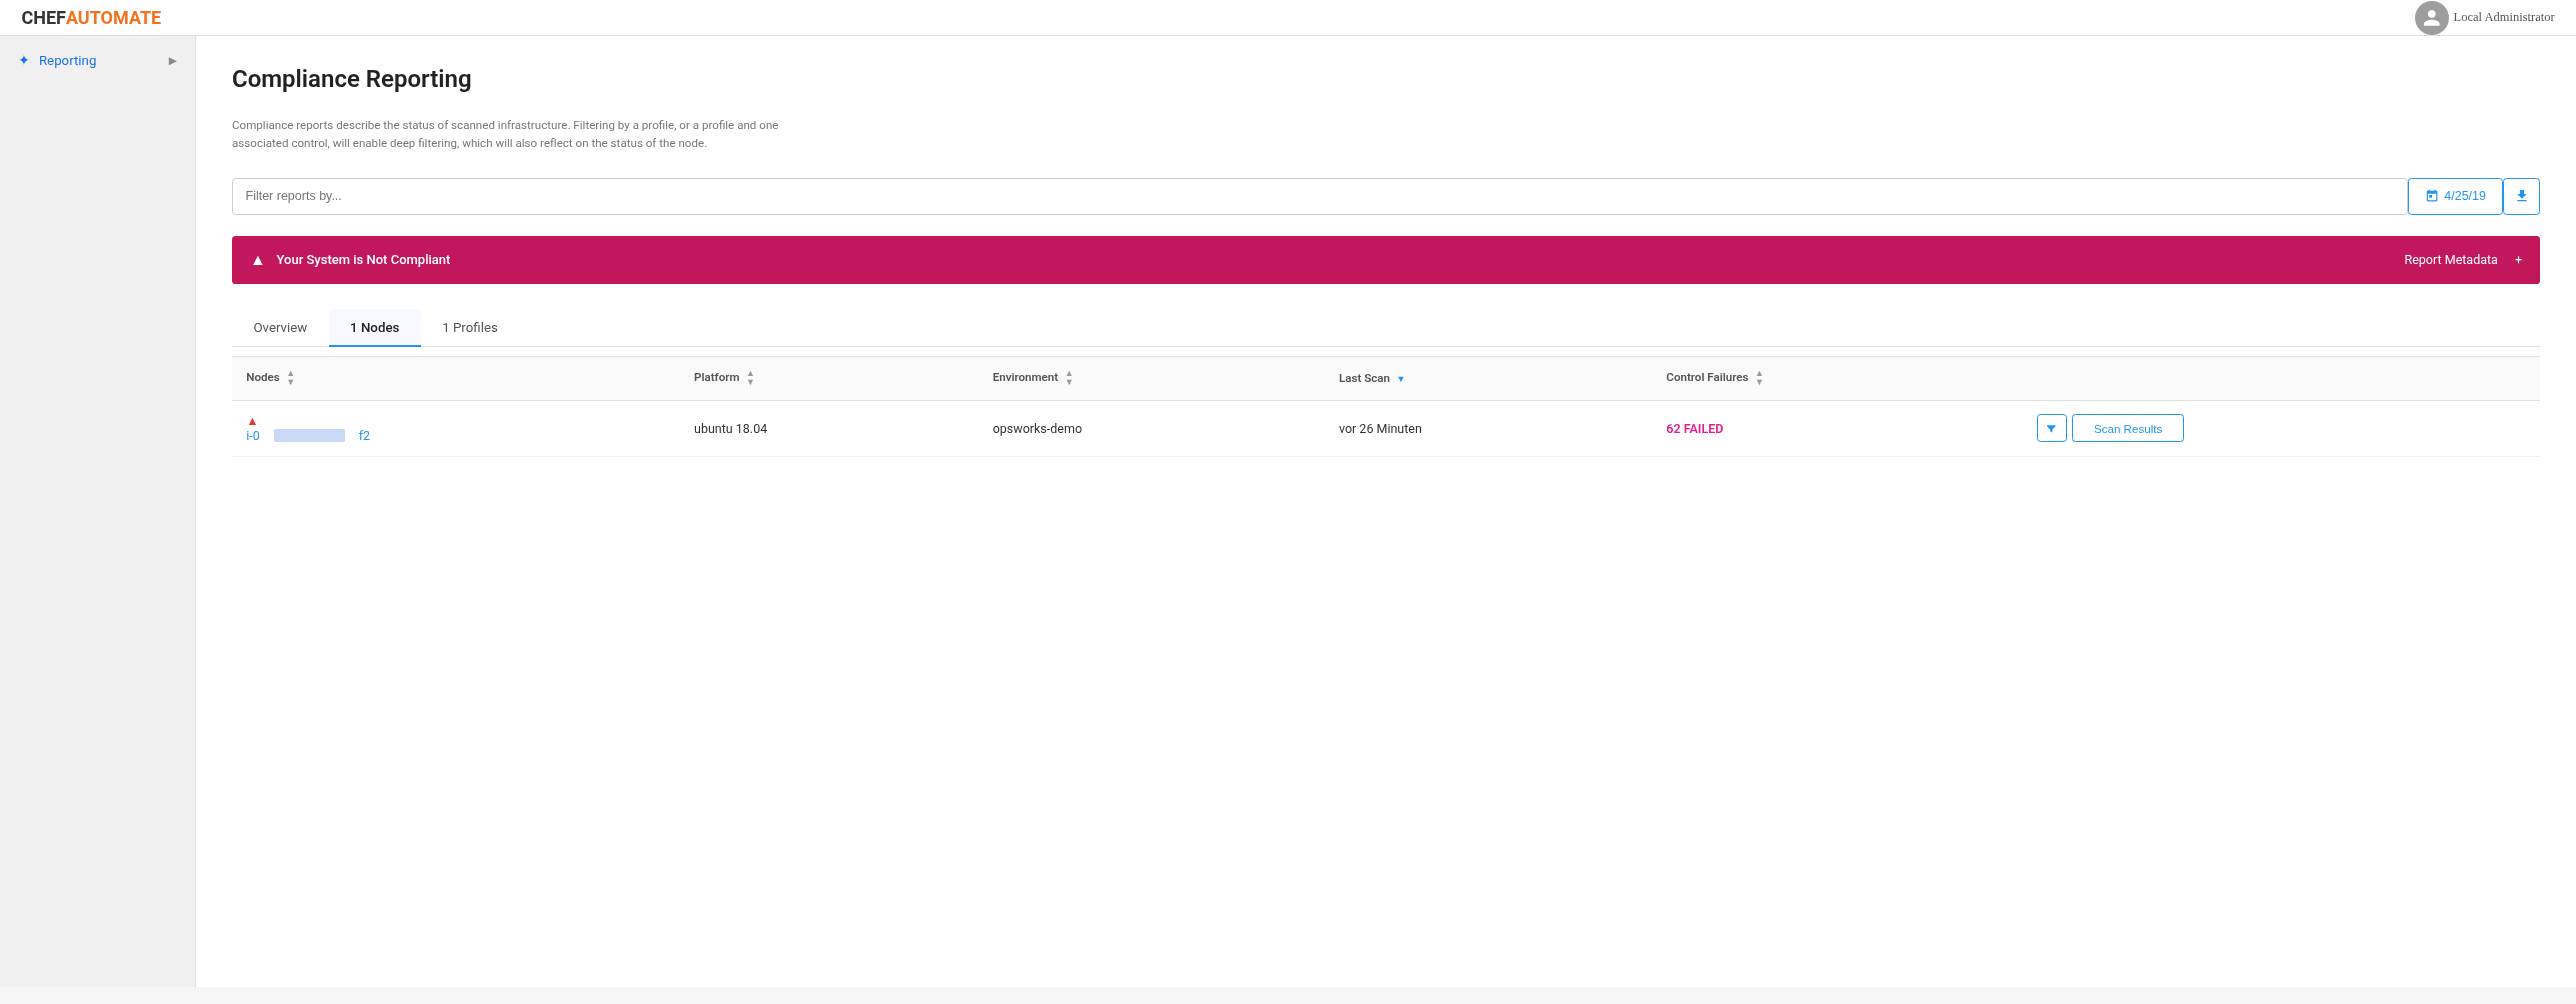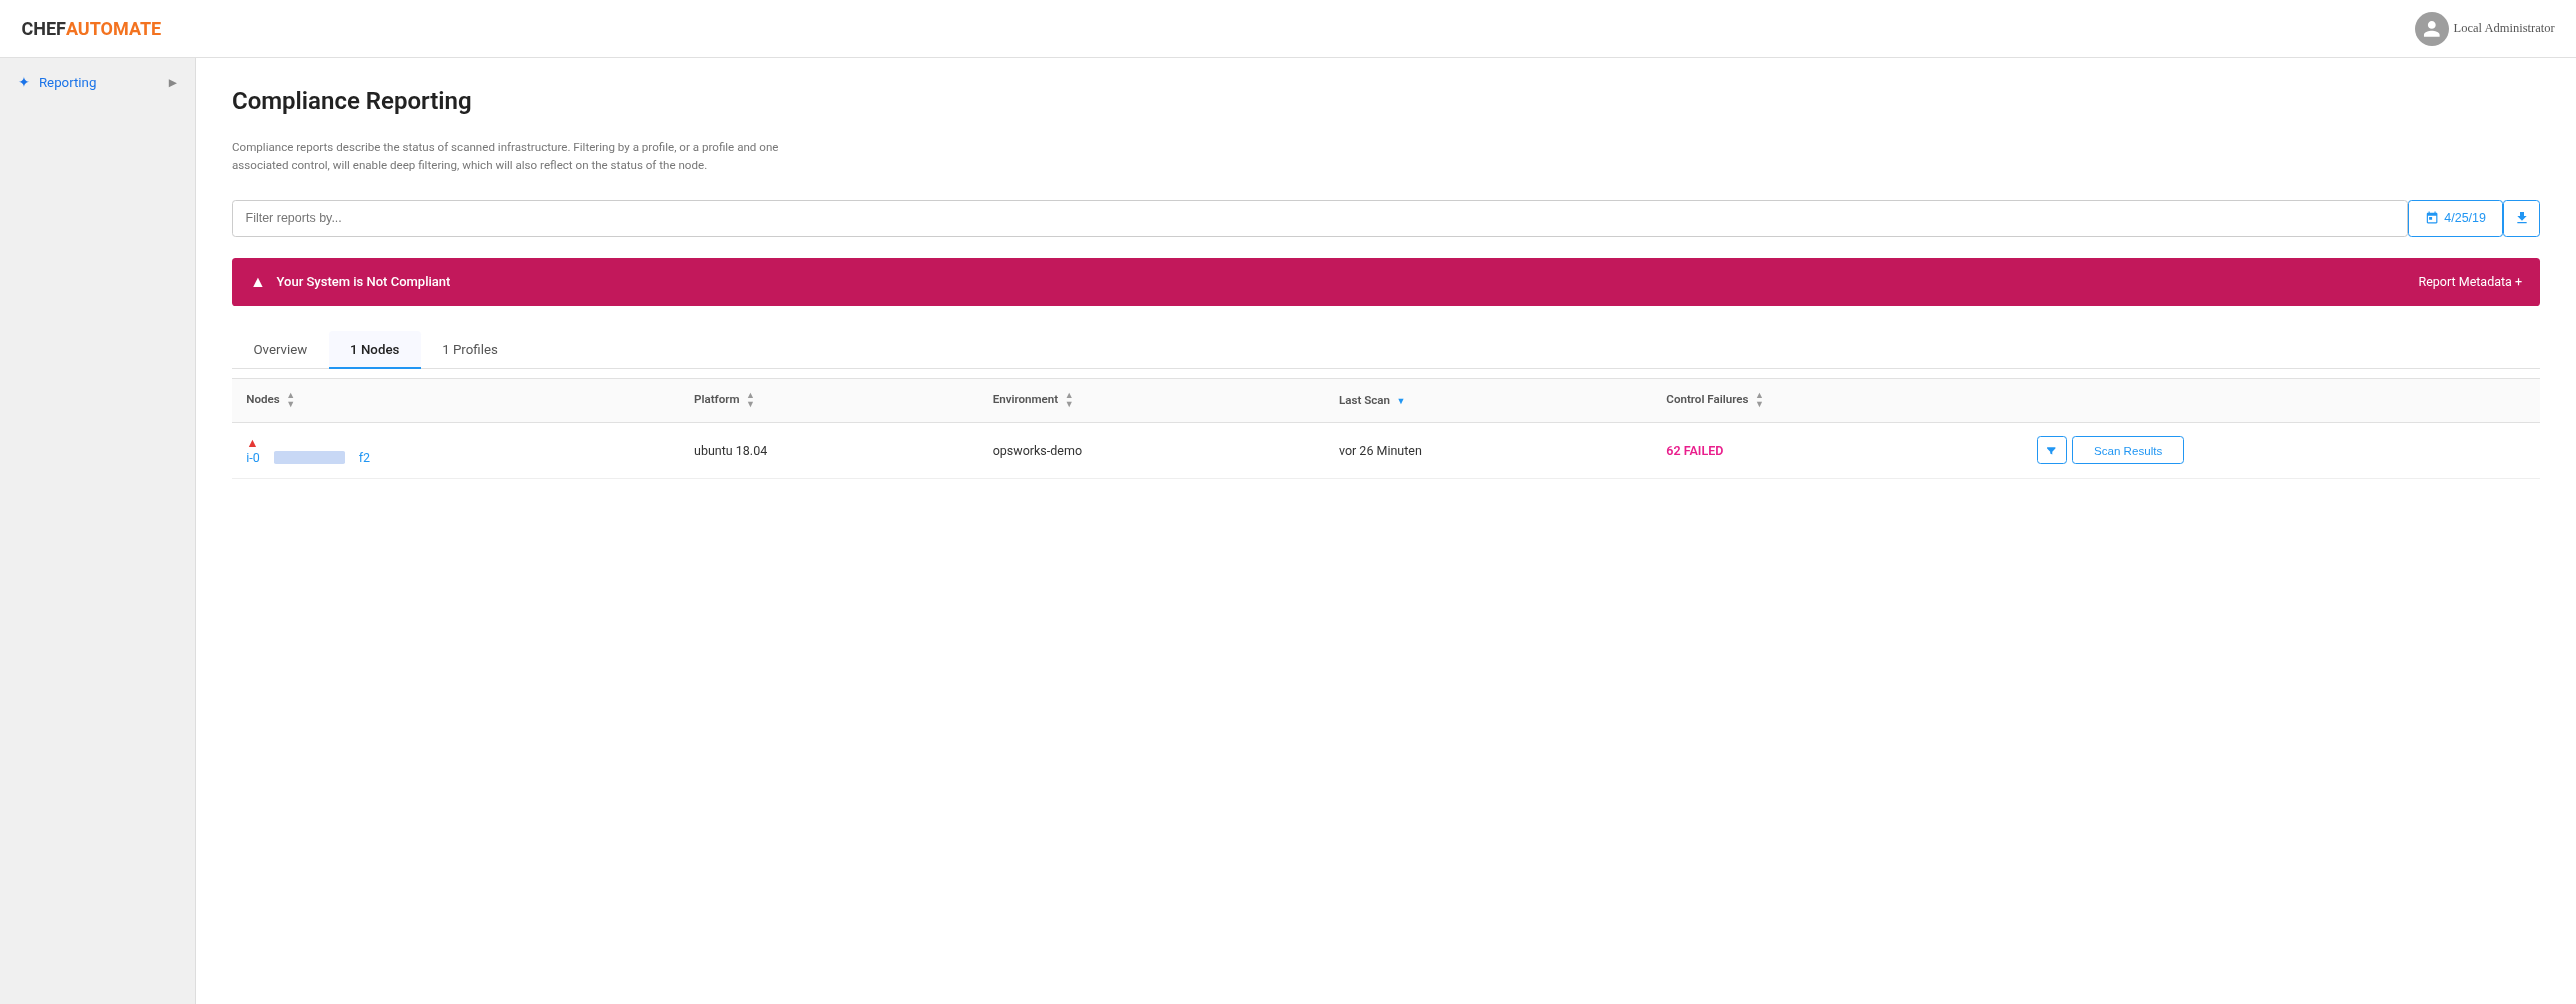--- a/index.html
+++ b/index.html
@@ -4,21 +4,21 @@
   <style>
     * { box-sizing: border-box; margin: 0; padding: 0; }
     body { font-family: -apple-system, BlinkMacSystemFont, 'Segoe UI', Roboto, sans-serif; background: #f5f5f5; color: #333; font-size: 12.5px; }
 
     
     .top-nav {
       display: flex; align-items: center;
       background: #fff;
       border-bottom: 0.9px solid #e0e0e0;
       padding: 0 21.4px;
-      height: 58px;
+      height: 36px;
       position: relative;
       z-index: 10;
     }
     .logo { display: flex; align-items: center; font-size: 18px; font-weight: 700; margin-right: 36px; }
     .logo-chef { color: #333; }
     .logo-automate { color: #f37320; }
     .nav-links { display: flex; align-items: center; gap: 0; flex: 1; }
     .nav-link {
       padding: 0 18px; height: 53px; display: flex; align-items: center;
       font-size: 13.3px; color: #555; cursor: pointer; text-decoration: none;
@@ -86,21 +86,21 @@
 
     
     .compliance-banner {
       background: #c2185b; color: #fff;
       display: flex; align-items: center;
       padding: 0 18px; height: 48px;
       border-radius: 3.6px; margin-bottom: 25px;
     }
     .banner-warning-icon { font-size: 16px; margin-right: 10.7px; }
     .banner-text { font-size: 13px; font-weight: 500; flex: 1; }
-    .banner-meta { font-size: 12.5px; cursor: pointer; display: flex; align-items: center; gap: 3px; }
+    .banner-meta { font-size: 12.5px; cursor: pointer; display: flex; align-items: center; gap: 17px; }
 
     
     .tabs { display: flex; gap: 0; border-bottom: 1.8px solid #e0e0e0; margin-bottom: 0; }
     .tab {
       padding: 10.7px 21.4px; font-size: 13.3px; color: #555; cursor: pointer;
       border-bottom: 2.7px solid transparent; margin-bottom: -1.8px;
     }
     .tab.active { color: #222; border-bottom: 2.7px solid #2196f3; font-weight: 500; background: #f8f9ff; border-radius: 3.6px 3.6px 0 0; }
 
     

